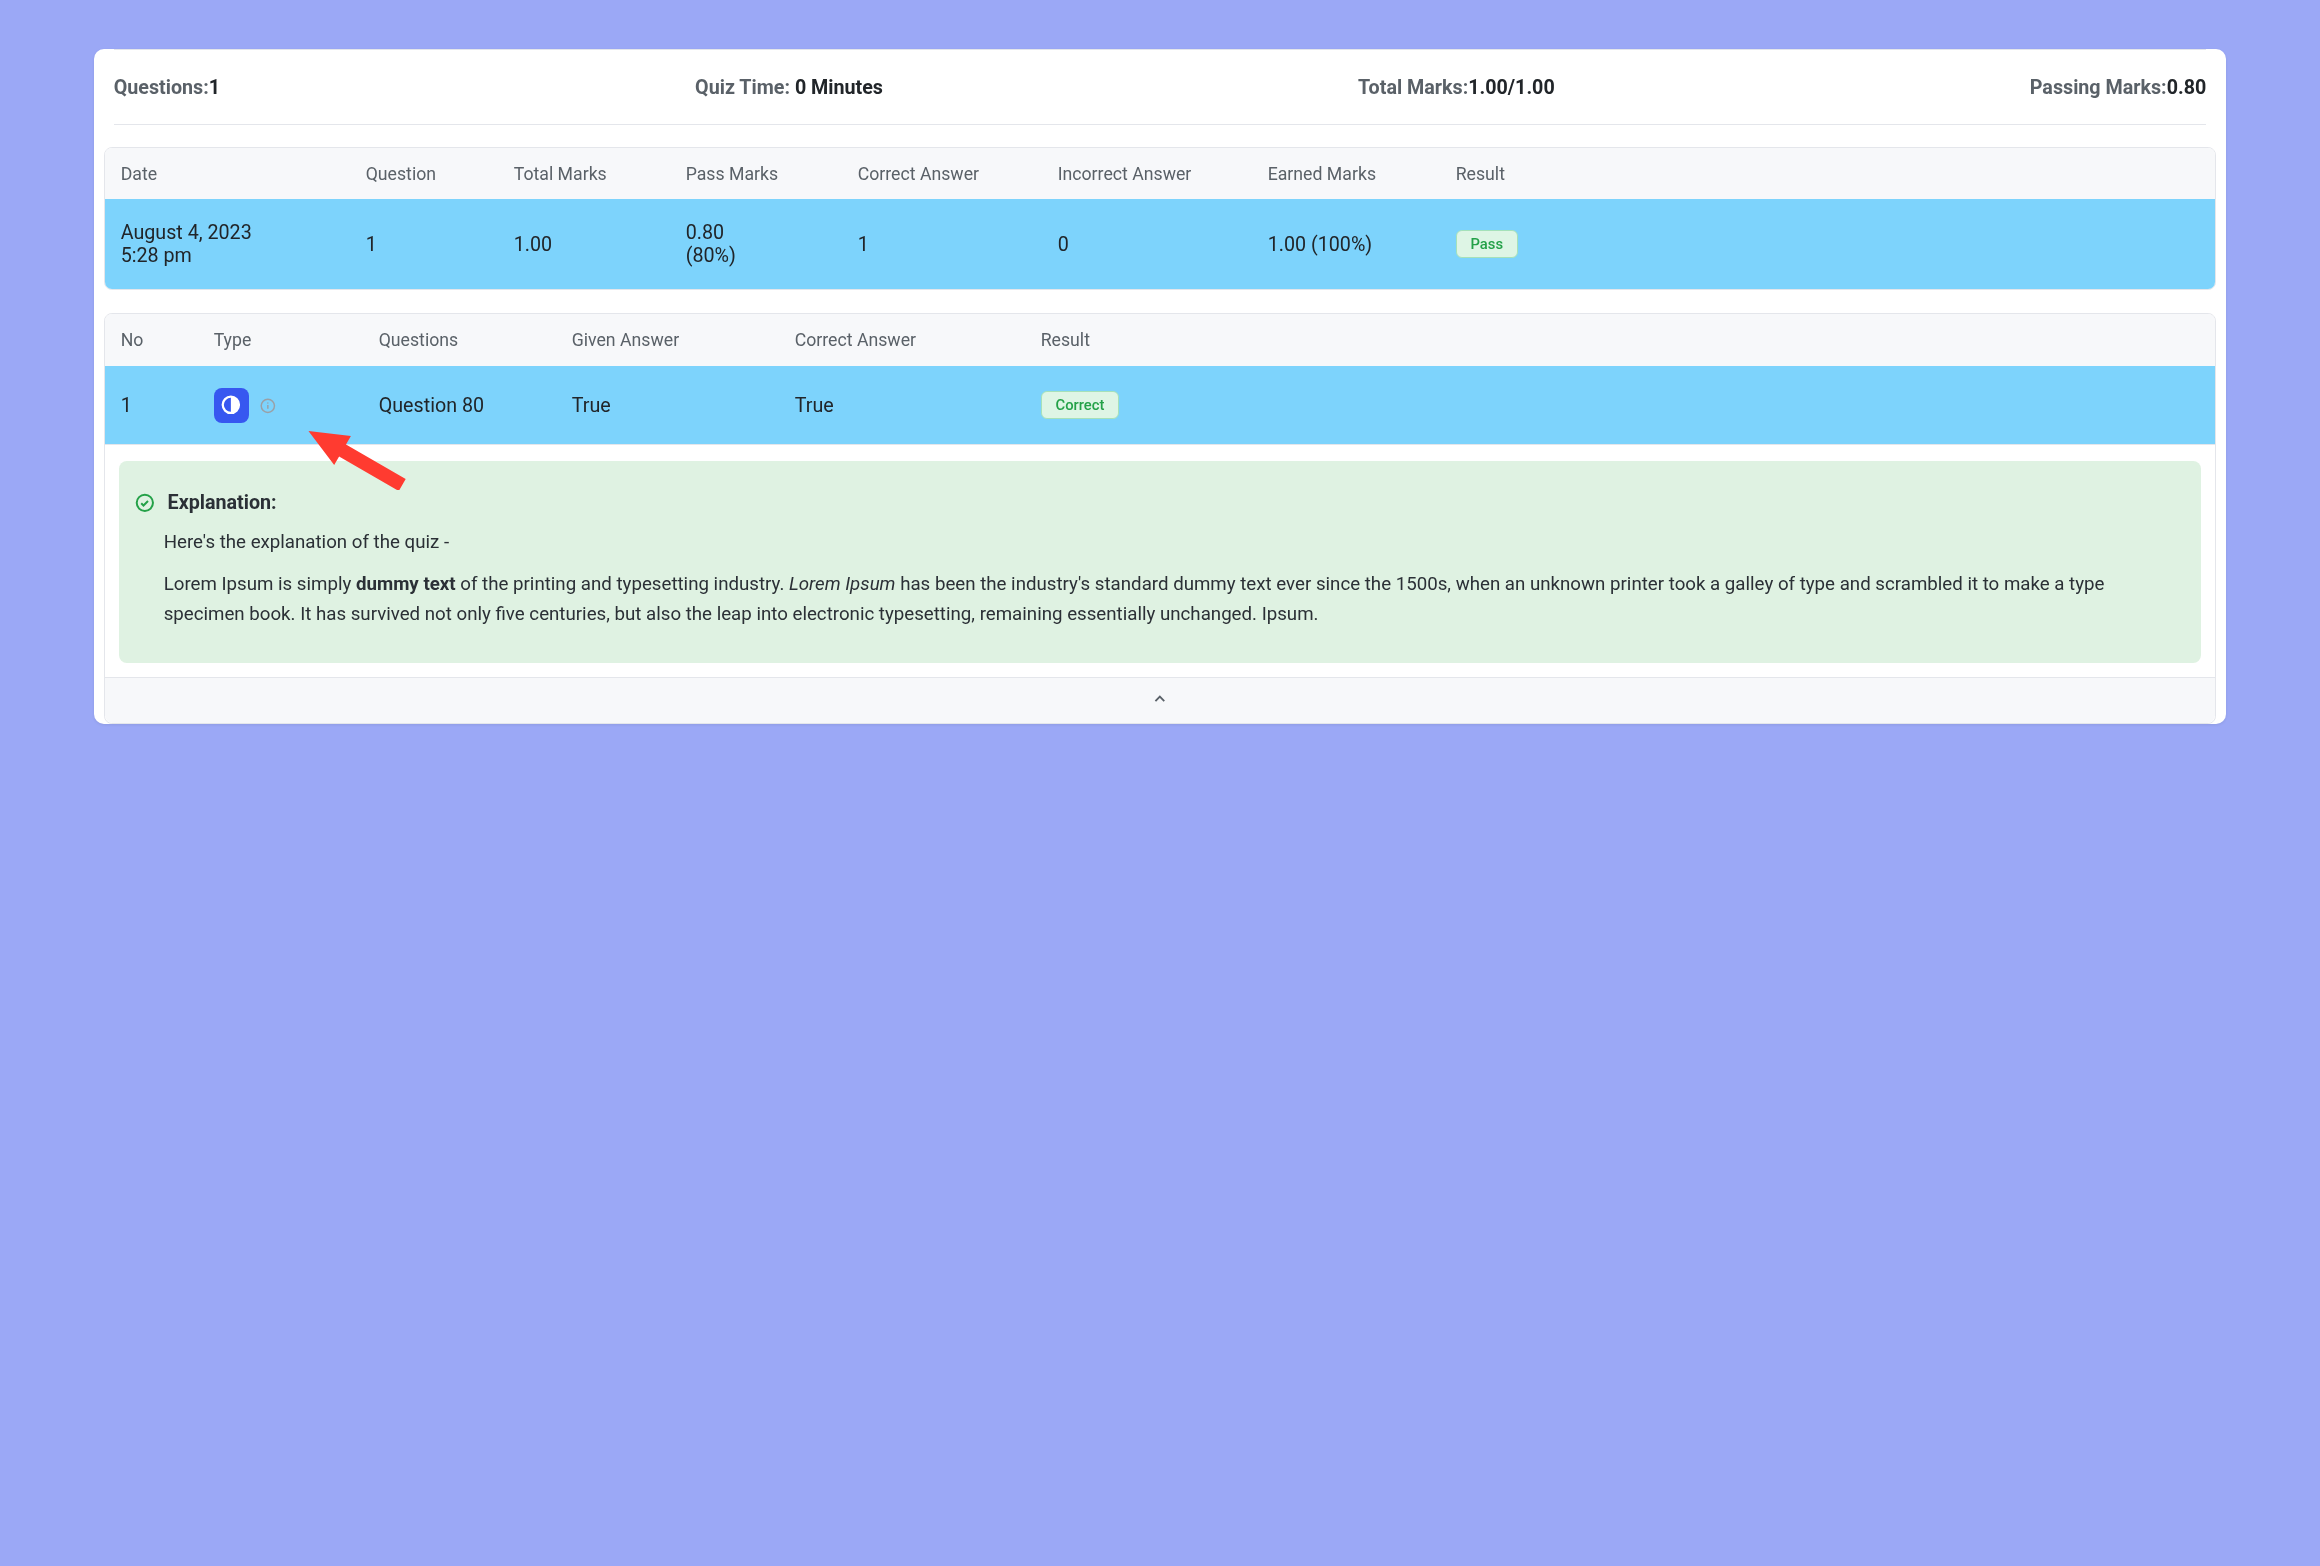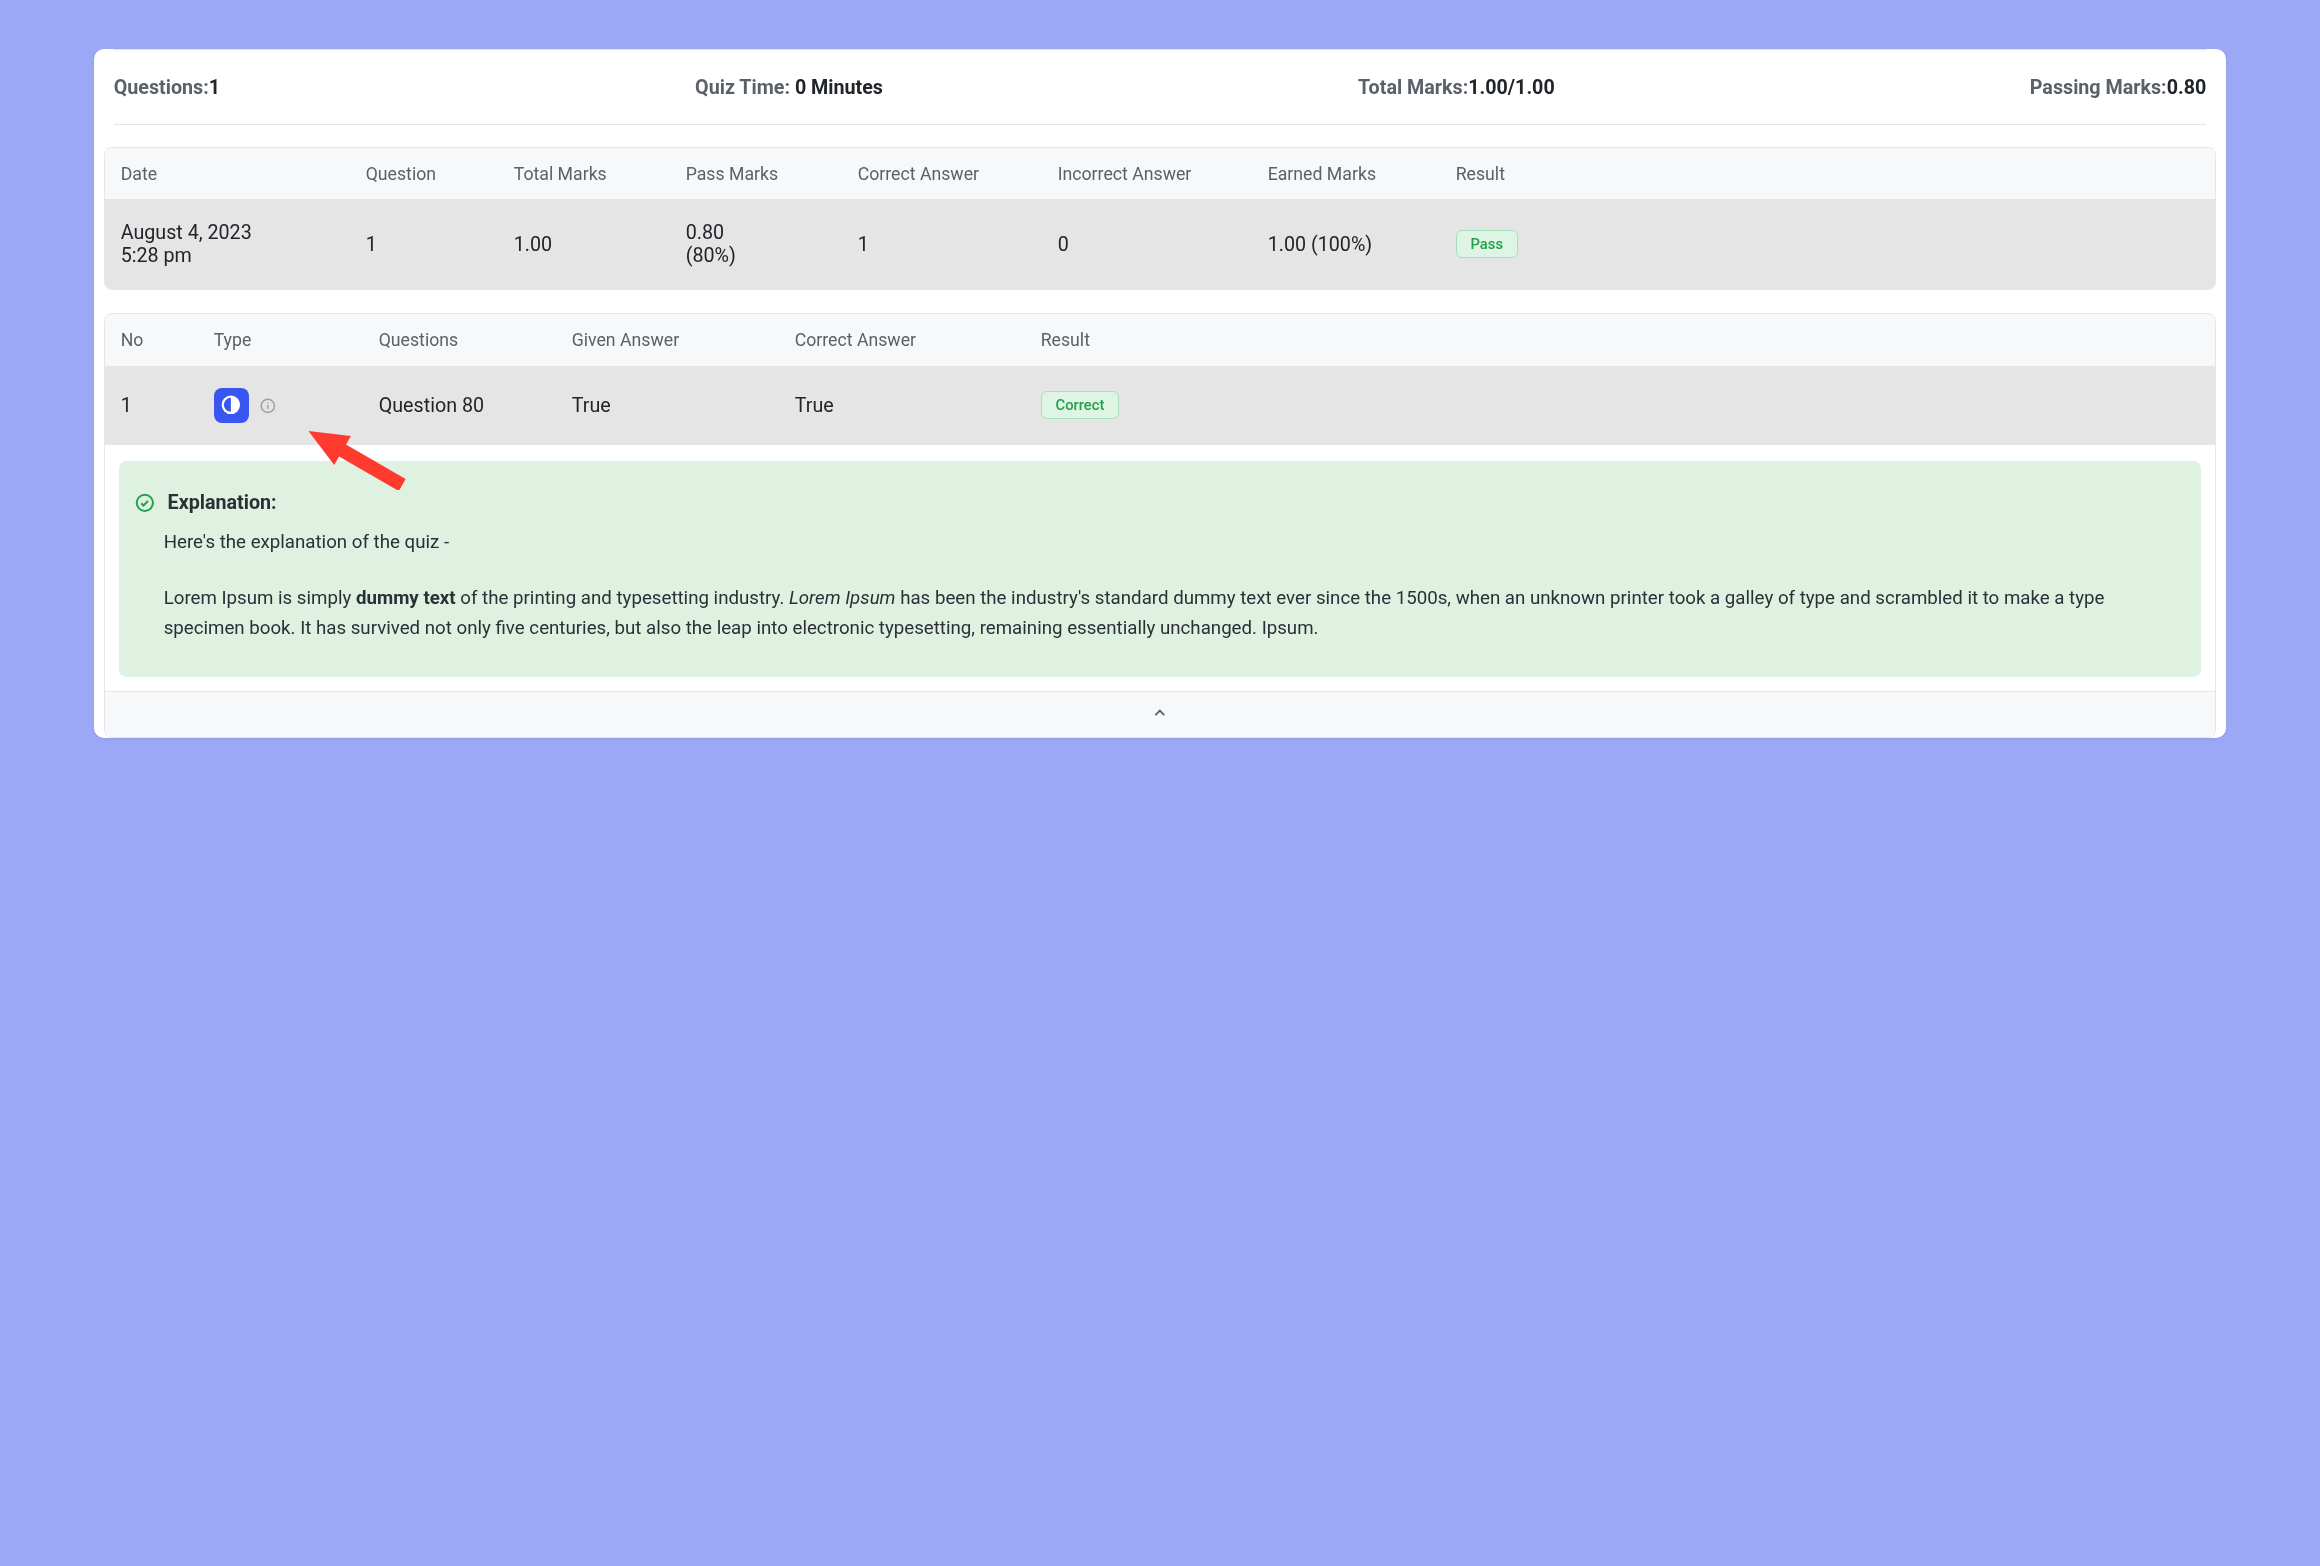--- a/index.html
+++ b/index.html
@@ -46,21 +46,21 @@
     font-size: 17.7px;
     color: #41464b;
   }
   .tbl-head {
     background: #f7f8fa;
     color: #5a6168;
     font-weight: 400;
     padding: 15.8px 15.8px;
   }
   .tbl-row {
-    background: #e5e5e5;
+    background: #7dd3fc;
     padding: 21.7px 15.8px;
     font-size: 19.7px;
     color: #212529;
   }
   .attempts-grid {
     grid-template-columns: 197px 100px 124px 124px 152px 162px 140px 59px;
     gap: 48px;
   }
   .badge {
     display: inline-block;
@@ -124,21 +124,21 @@
     margin-bottom: 9.9px;
     margin-left: -29.6px;
   }
   .explain-head .check-icon {
     width: 21.7px;
     height: 21.7px;
     color: #24a148;
     flex-shrink: 0;
   }
   .explain-intro {
-    margin-bottom: 26px;
+    margin-bottom: 12px;
     font-size: 18.7px;
     color: #2b3036;
   }
   .explain-body {
     font-size: 18.7px;
     color: #2b3036;
   }
   .explain-body b { font-weight: 700; }
   .explain-body i { }
   

